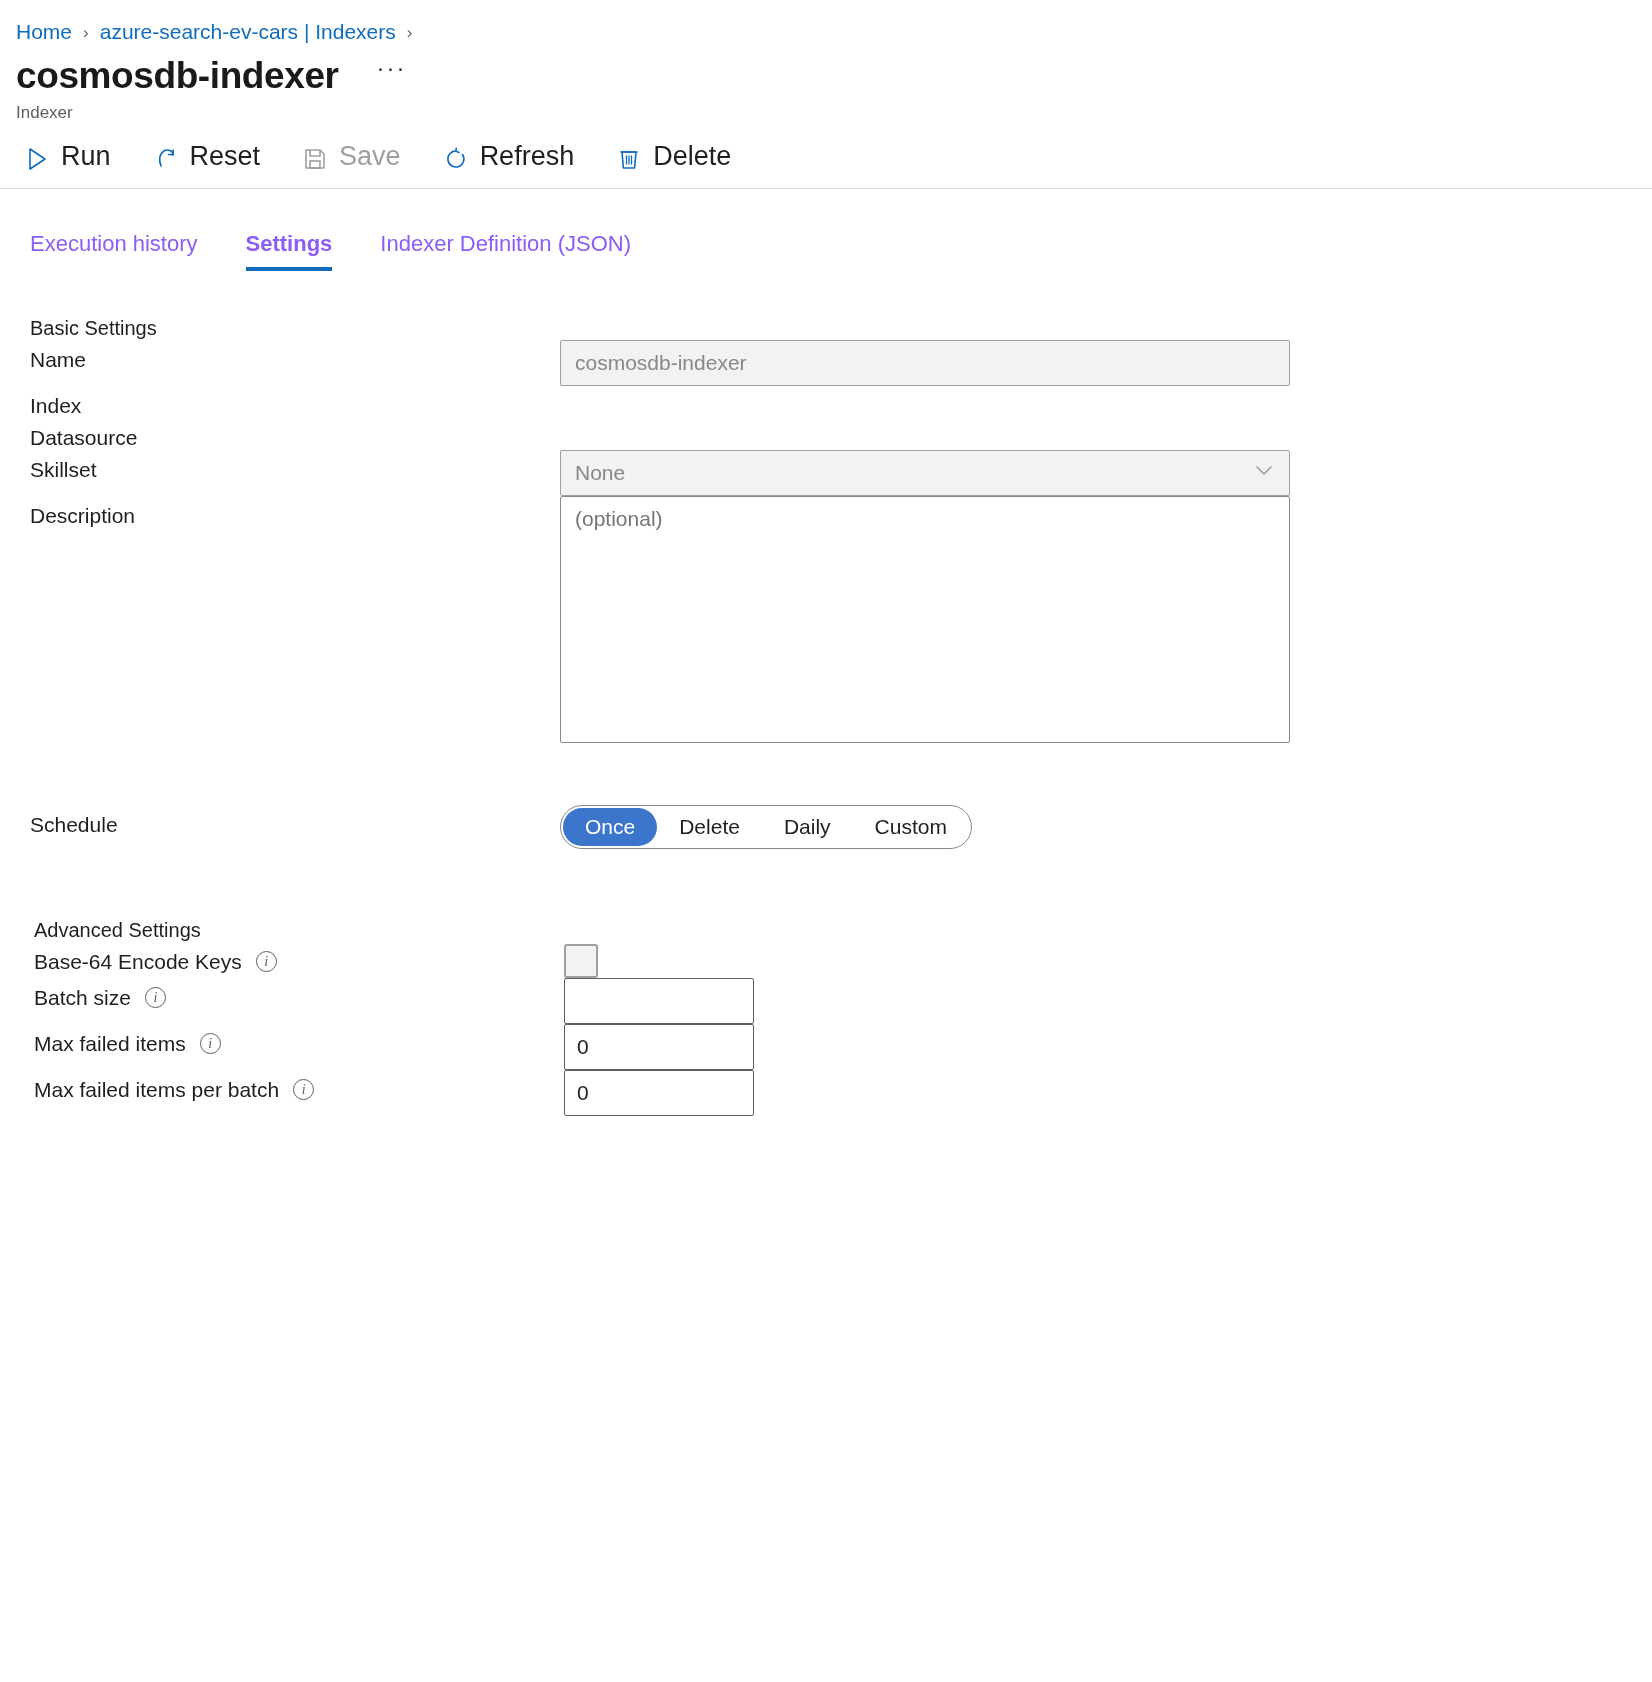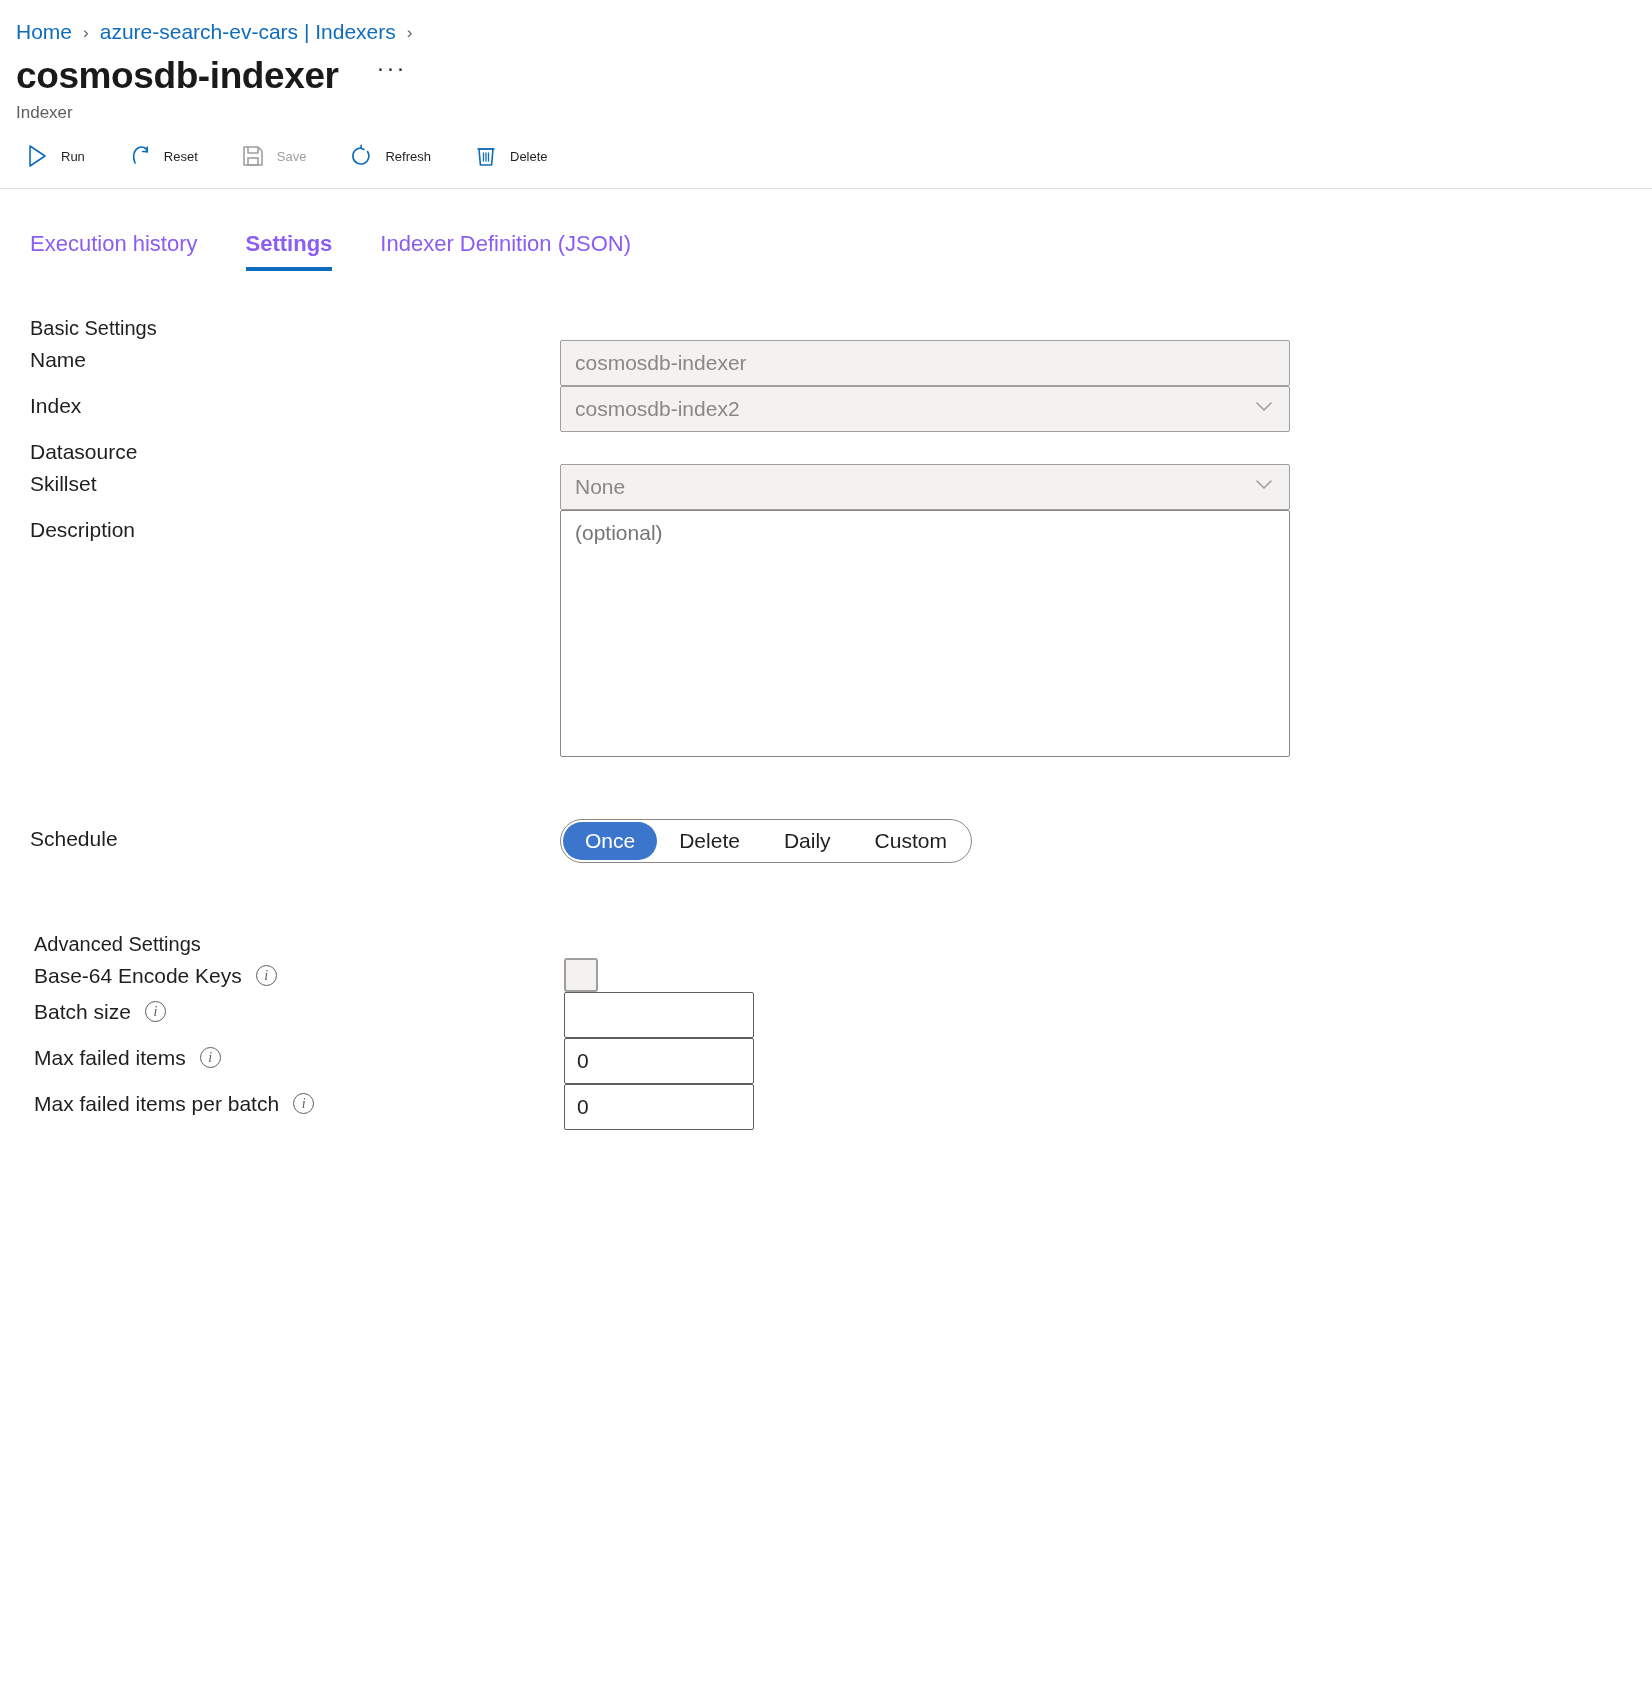--- a/index.html
+++ b/index.html
@@ -70,25 +70,25 @@
   .command-bar {
     display: flex;
     align-items: center;
     gap: 0;
     padding: 18px 0 16px 18px;
     border-bottom: 1px solid #e1dfdd;
     height: 66px;
   }
   .cmd {
     display: flex;
-    align-items: center;
+    align-items: flex-end;
     gap: 11px;
     padding: 4px 18px 4px 6px;
     margin-right: 18px;
-    font-size: 13px;
+    font-size: 27px;
     color: #201f1e;
     cursor: pointer;
     white-space: nowrap;
   }
   .cmd.disabled { color: #a19f9d; cursor: default; }
   .cmd svg { display: block; flex: 0 0 auto; }
 
   
   .tabs {
     display: flex;
@@ -338,30 +338,20 @@
 
   <div class="row">
     <div class="row-label">Name</div>
     <div class="field">
       <input class="input-readonly" type="text" readonly="" value="cosmosdb-indexer" style="">
     </div>
   </div>
 
   <div class="row">
     <div class="row-label">Index</div>
-    <div class="field">
-      <div class="select-readonly">
-        <span>cosmosdb-index2</span>
-        <span class="chev">
-          <svg width="26" height="26" viewBox="0 0 26 26">
-              <path d="M6 10 L13 17 L20 10" fill="none" stroke="#a19f9d" stroke-width="1.6" stroke-linecap="round" stroke-linejoin="round"></path>
-            </svg>
-        </span>
-      </div>
-    </div>
   </div>
 
   <div class="row">
     <div class="row-label">Datasource</div>
   </div>
 
   <div class="row">
     <div class="row-label">Skillset</div>
     <div class="field">
       <div class="select-readonly">

